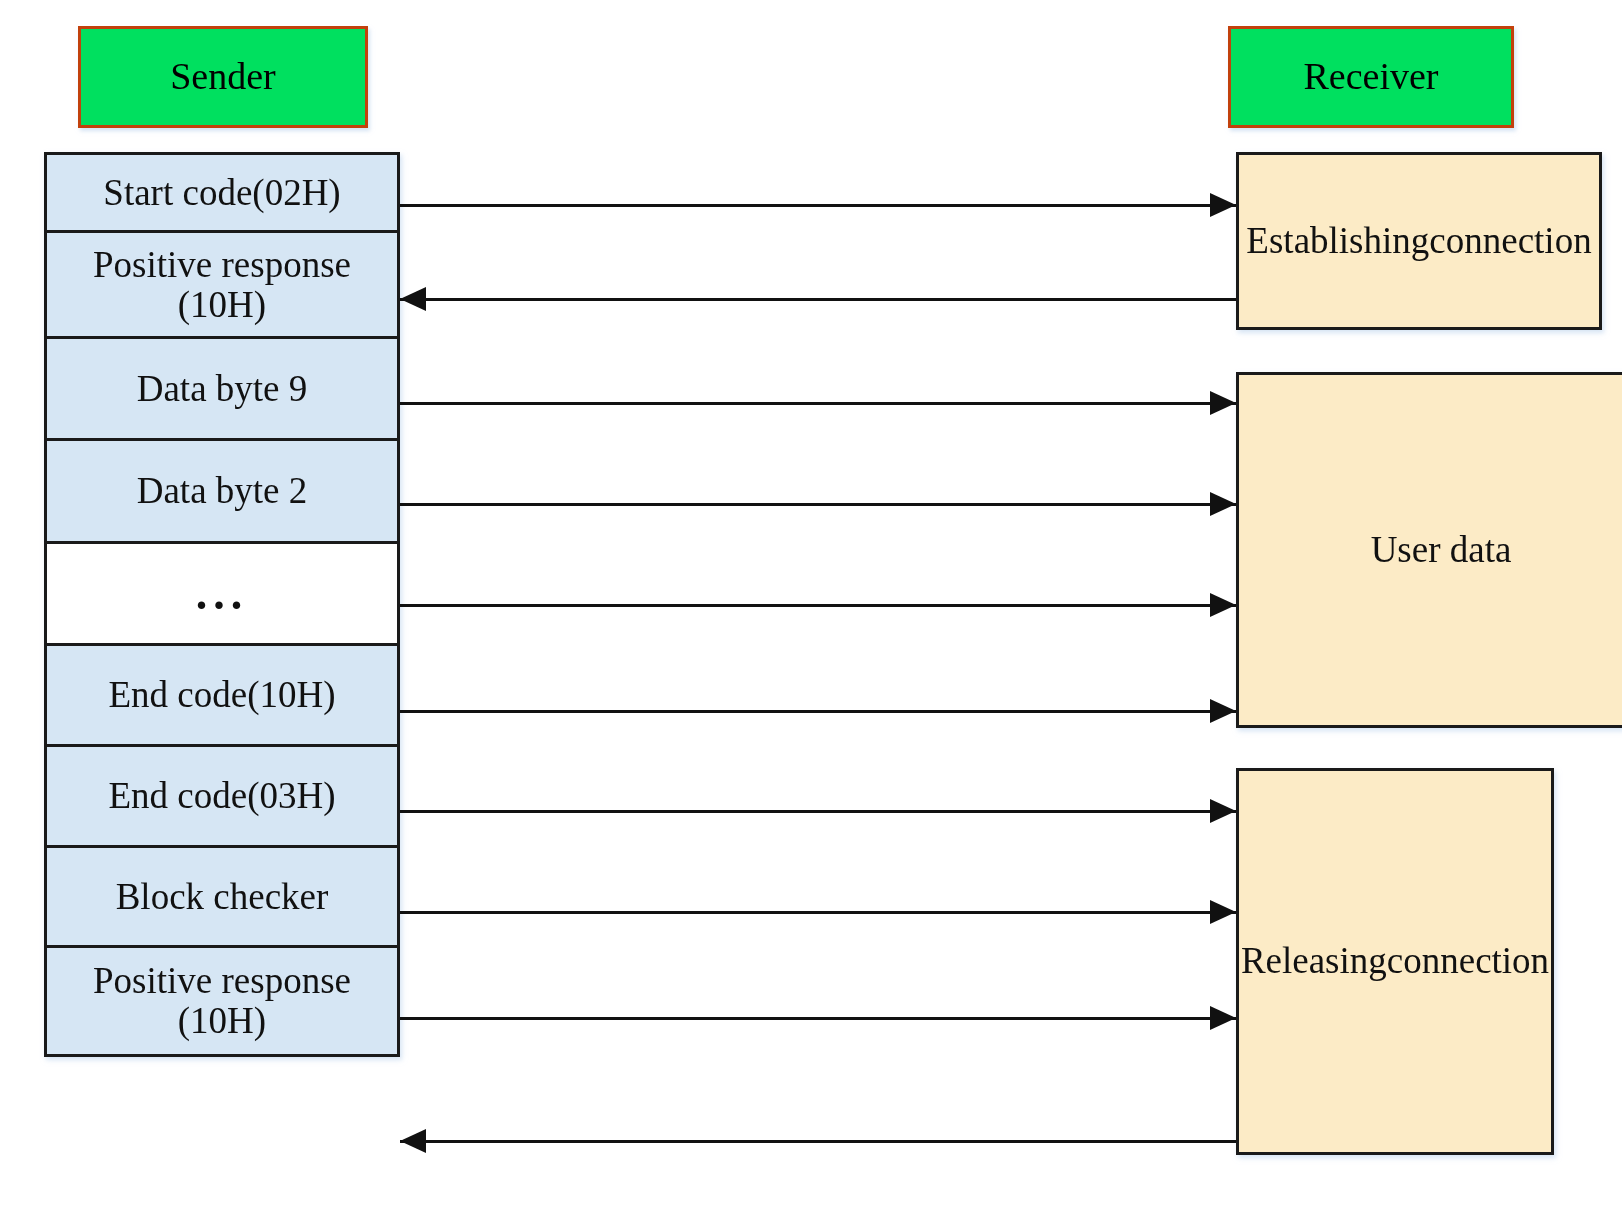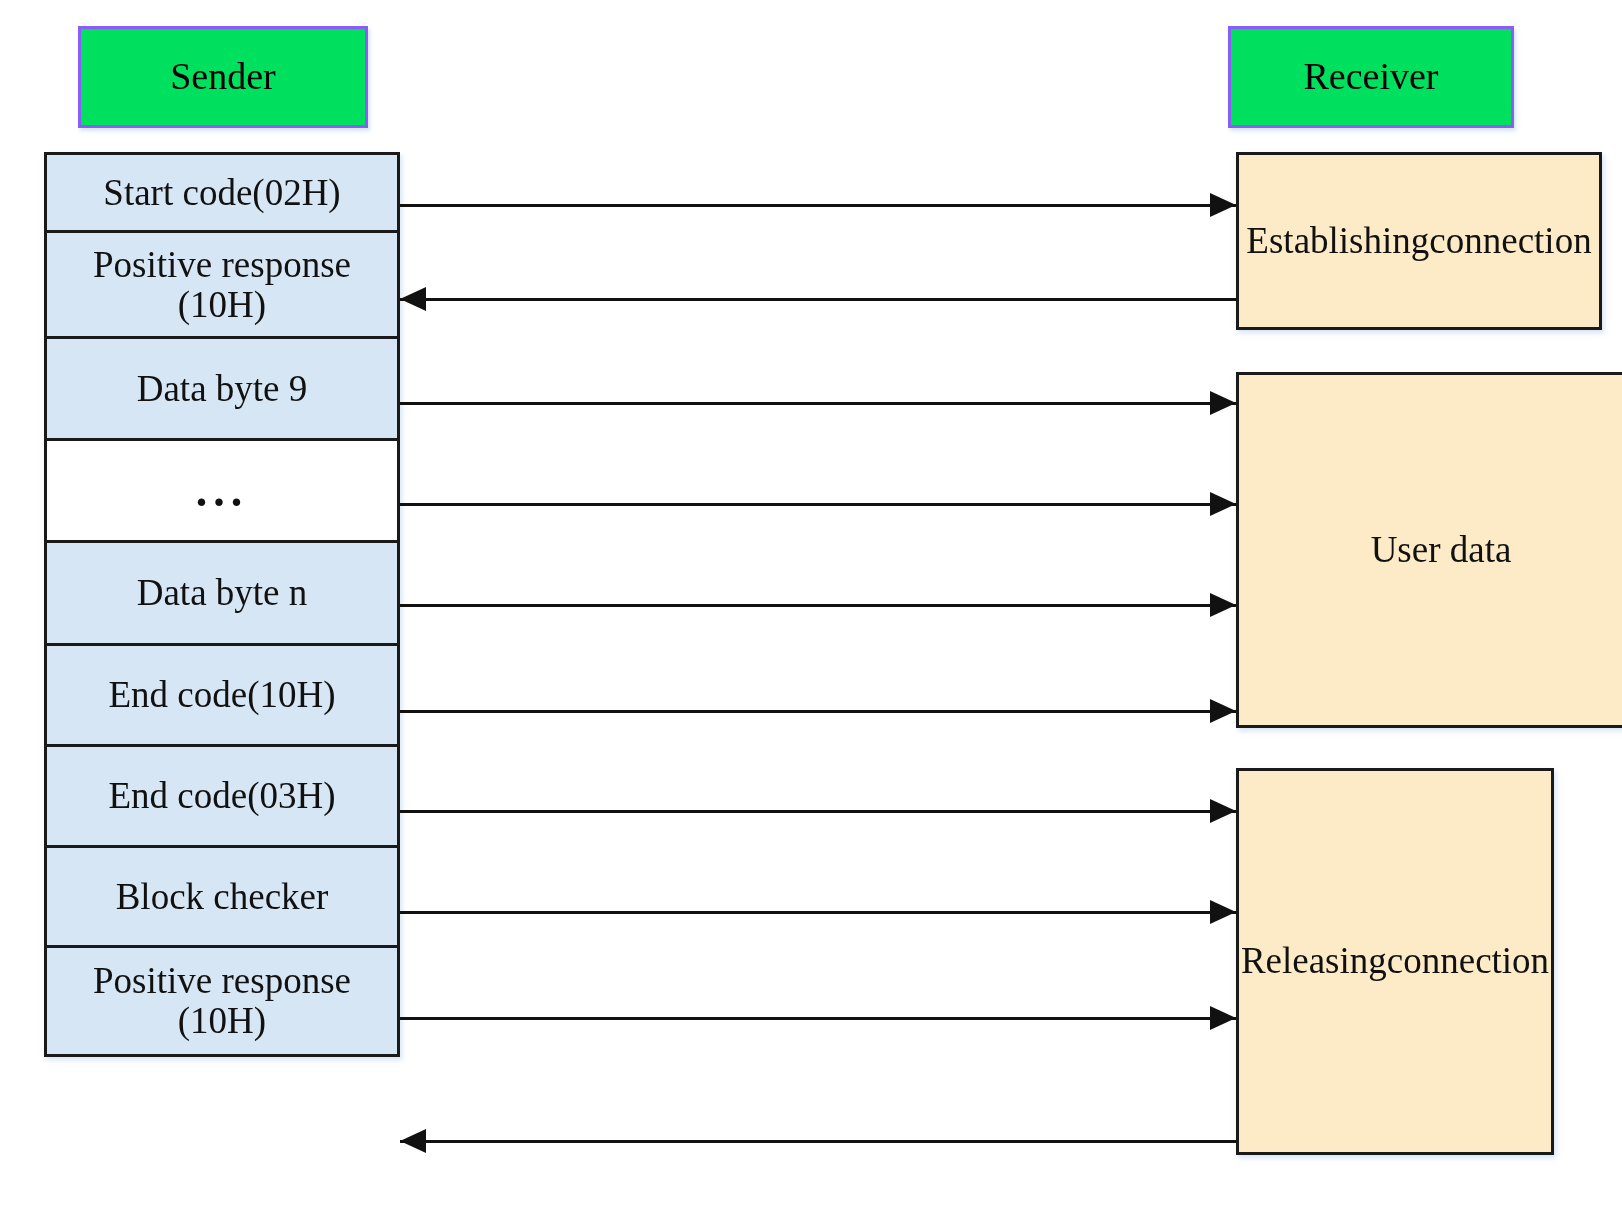--- a/index.html
+++ b/index.html
@@ -1,21 +1,21 @@
 <!DOCTYPE html>
 <html><head>
 <meta charset="utf-8">
 <style>
   html,body{margin:0;padding:0;background:#ffffff;}
   body{width:1622px;height:1223px;font-family:"Liberation Serif","DejaVu Serif",serif;}
   #stage{position:relative;width:1622px;height:1223px;overflow:hidden;background:#fff;}
 
   .hdr{
     position:absolute;
-    border:3px solid #8b5cf6;
+    border:3px solid #c2410c;
     background:#00E05F;
     display:flex;align-items:center;justify-content:center;
     font-size:38px;color:#000;line-height:1.1;
     box-shadow:2px 3px 4px rgba(180,205,235,.55);
     box-sizing:border-box;
   }
   #hdr-sender{left:78px;top:26px;width:290px;height:102px;}
   #hdr-receiver{left:1228px;top:26px;width:286px;height:102px;}
 
   .col{
@@ -91,25 +91,25 @@
       </div>
       <div class="cell" style="height: 106px;">
         <span>
           <span class="two">Positive response</span>
           <span class="two">(10H)</span>
         </span>
       </div>
       <div class="cell" style="height: 102px;">
         <span>Data byte 9</span>
       </div>
+      <div class="cell" style="height: 103px;">
+        <span>Data byte 2</span>
+      </div>
       <div class="cell blank" style="height: 102px;">
         <span class="ellipsis">...</span>
-      </div>
-      <div class="cell" style="height: 103px;">
-        <span>Data byte n</span>
       </div>
       <div class="cell" style="height: 101px;">
         <span>End code(10H)</span>
       </div>
       <div class="cell" style="height: 101px;">
         <span>End code(03H)</span>
       </div>
       <div class="cell" style="height: 100px;">
         <span>Block checker</span>
       </div>

